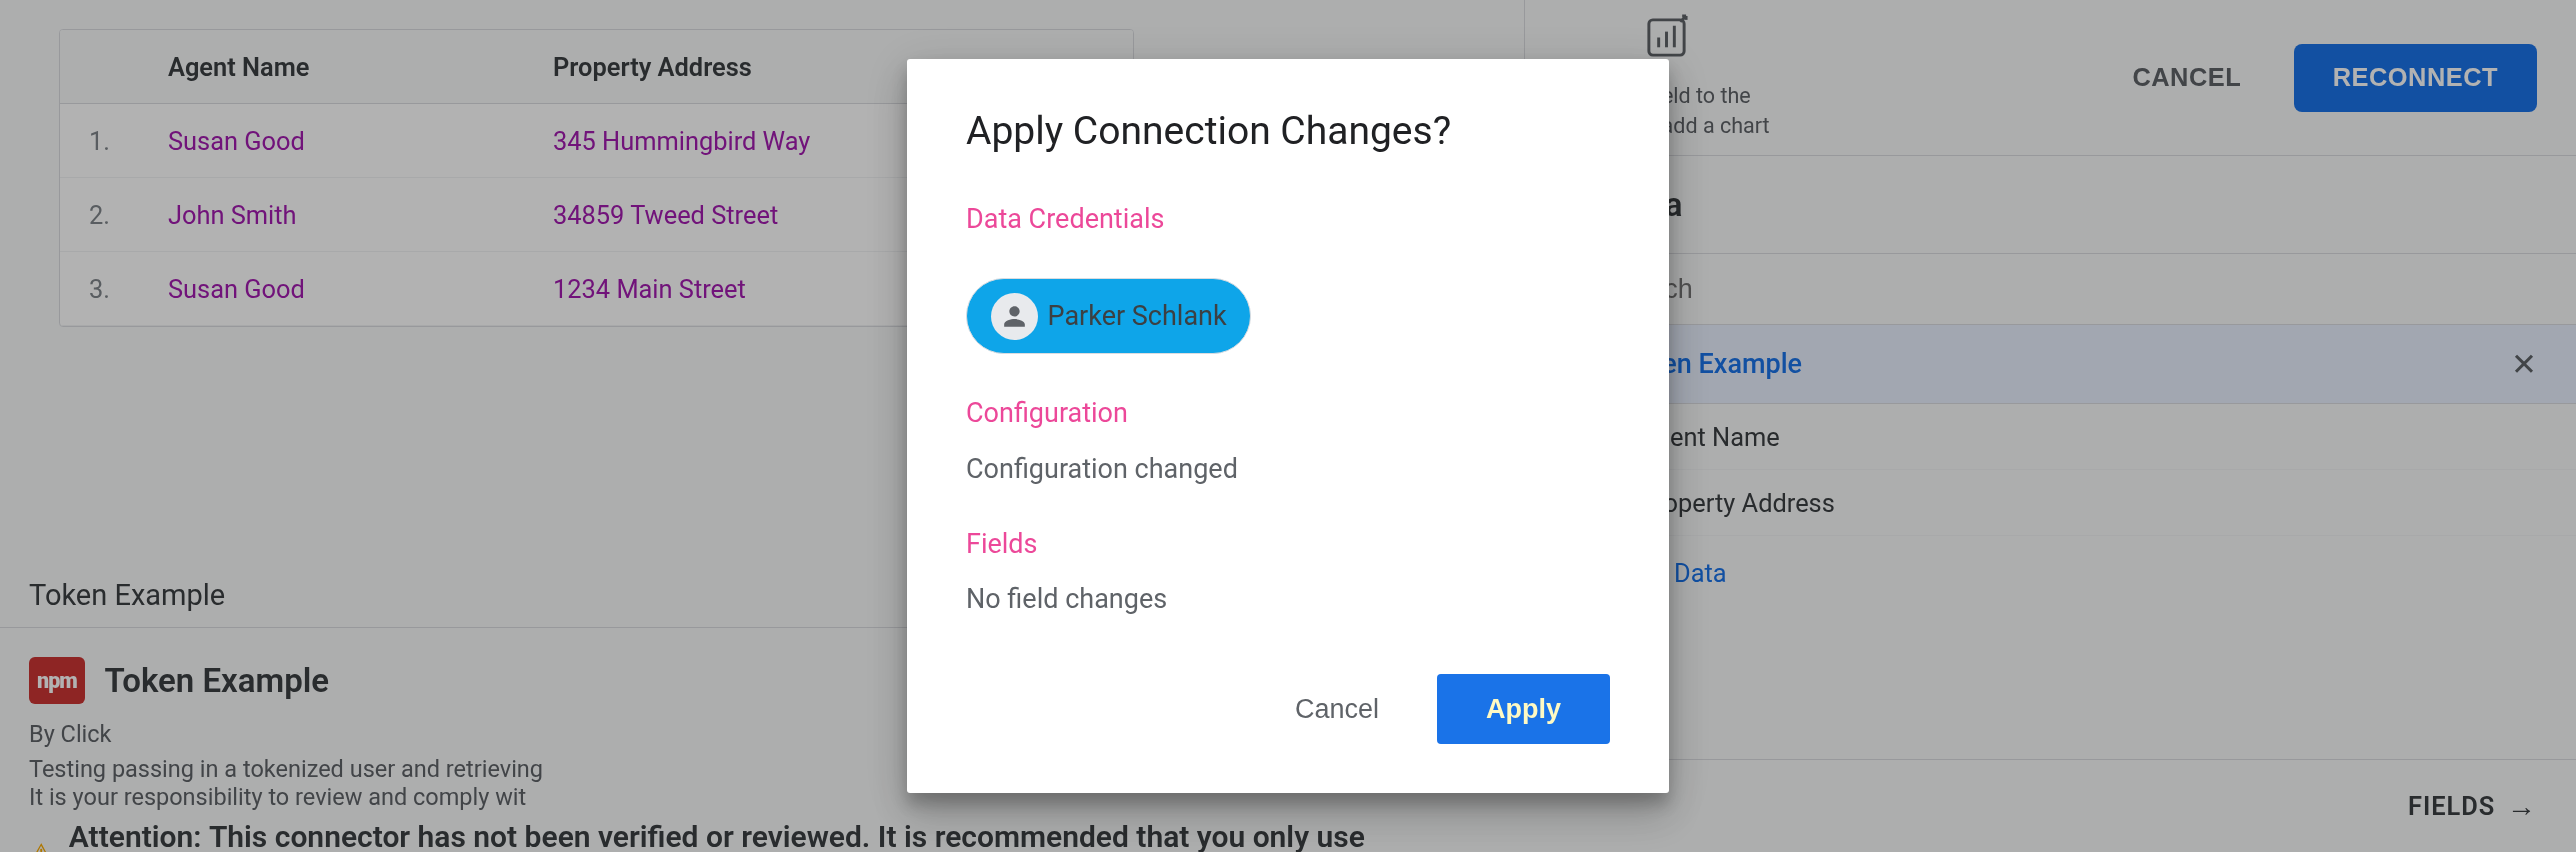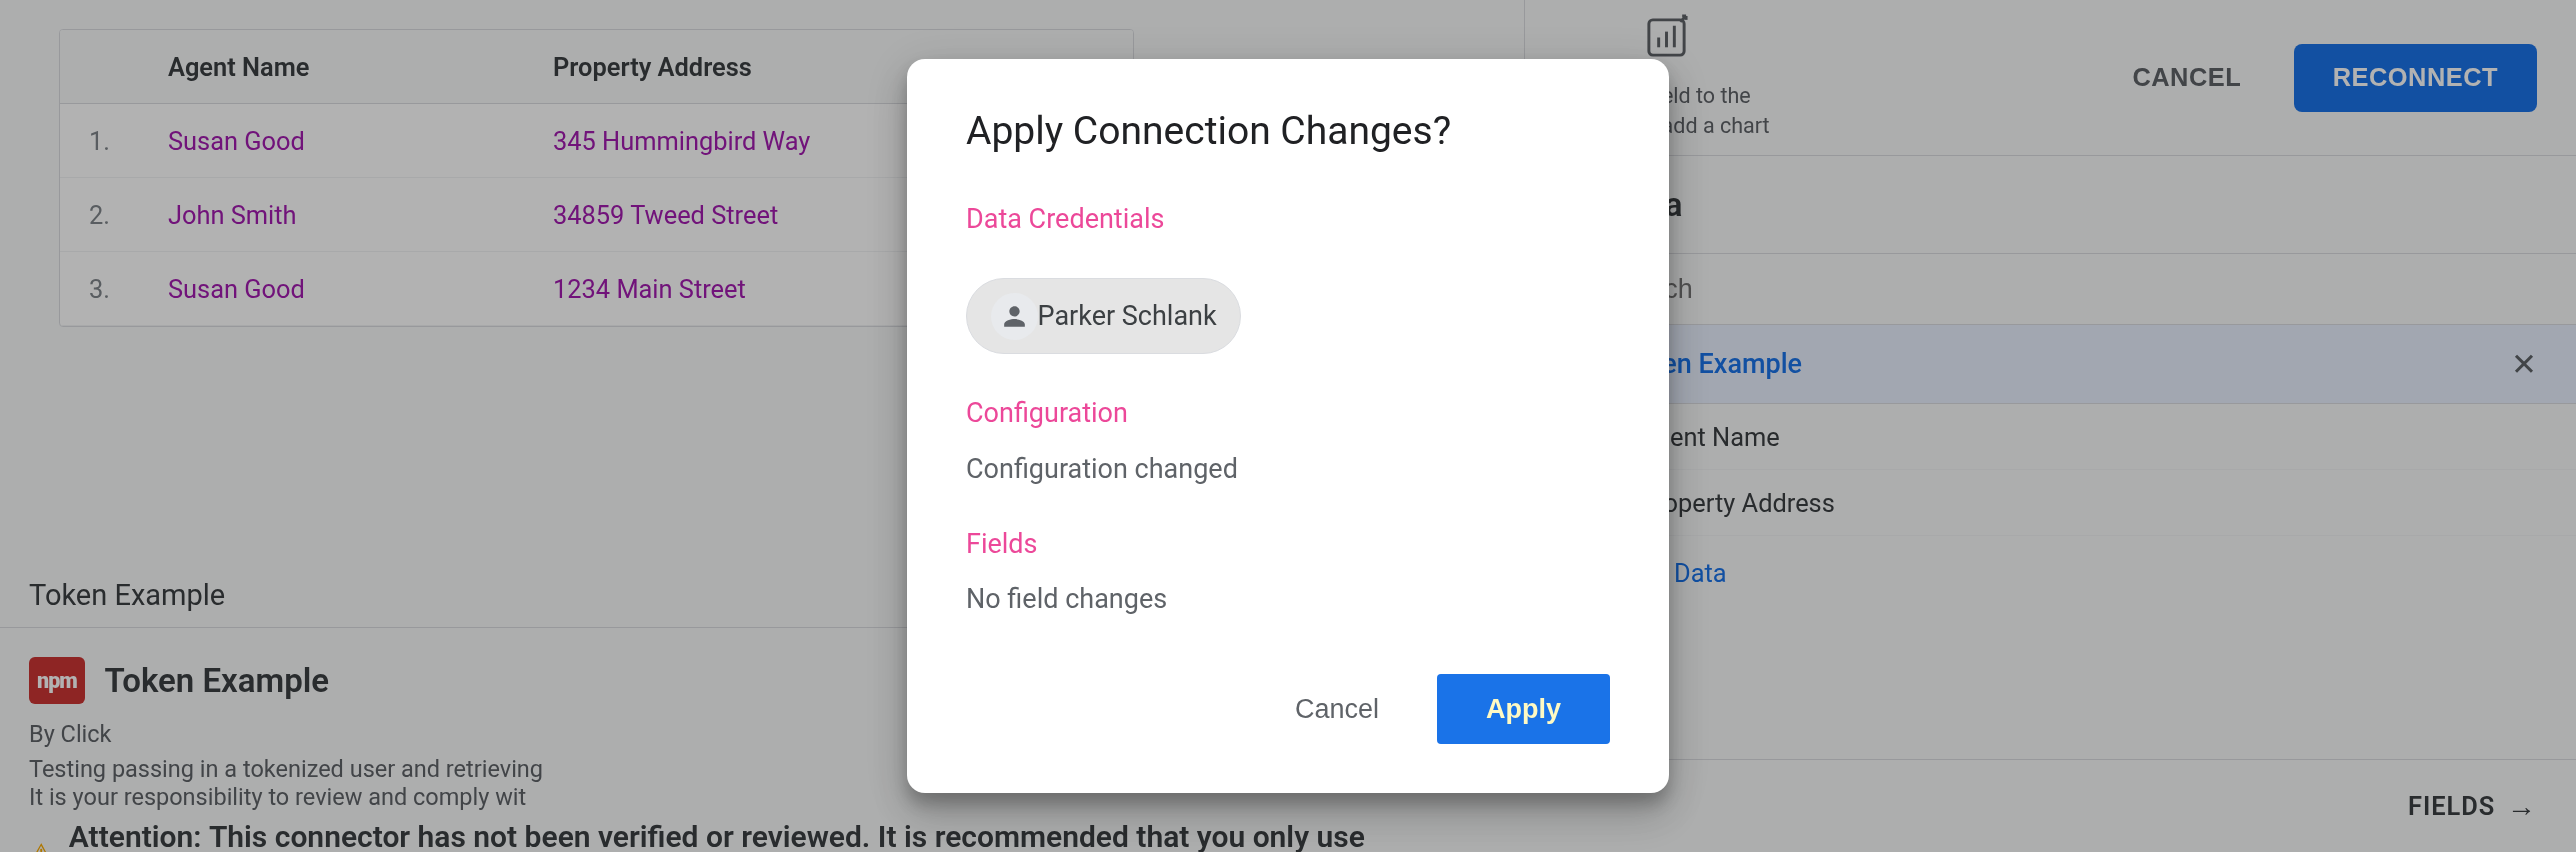--- a/index.html
+++ b/index.html
@@ -388,21 +388,21 @@
       background: rgba(0,0,0,0.3);
       display: flex;
       align-items: center;
       justify-content: center;
       z-index: 100;
     }
 
     
     .modal {
       background: white;
-      border-radius: 18px;
+      border-radius: 3px;
       width: 762px;
       min-height: 489px;
       padding: 49px 59px;
       box-shadow: 0 10.7px 14.7px rgba(0,0,0,0.2), 0 8.8px 45px rgba(0,0,0,0.12), 0 23.5px 37px rgba(0,0,0,0.14);
       position: relative;
     }
 
     .modal-title {
       font-size: 39px;
       font-weight: 400;
@@ -417,25 +417,25 @@
       margin-bottom: 23.5px;
     }
 
     .modal-section {
       margin-bottom: 43px;
     }
 
     .user-chip {
       display: inline-flex;
       align-items: center;
-      gap: 0;
+      gap: 10px;
       border: 1px solid #dadce0;
       border-radius: 39px;
       padding: 13.7px 23.5px;
-      background: #e5e5e5;
+      background: #0ea5e9;
       margin-top: 20px;
     }
 
     .user-avatar {
       width: 47px;
       height: 47px;
       border-radius: 50%;
       background: #e8eaed;
       display: flex;
       align-items: center;

